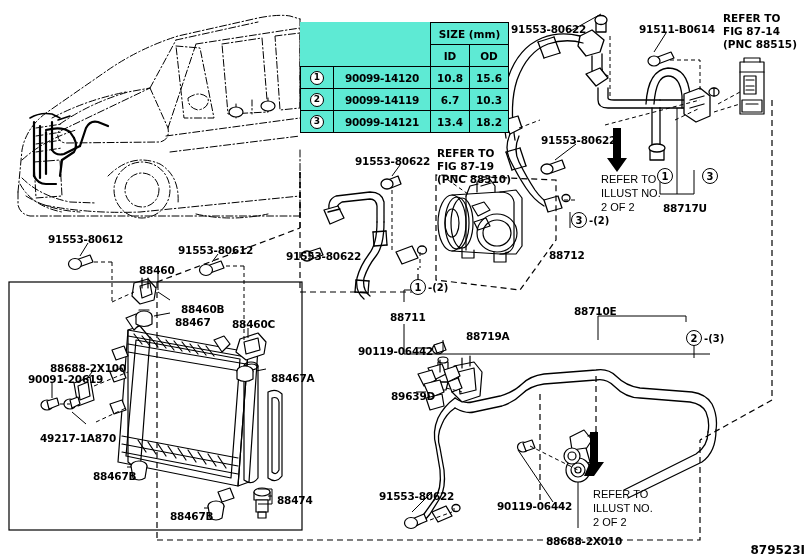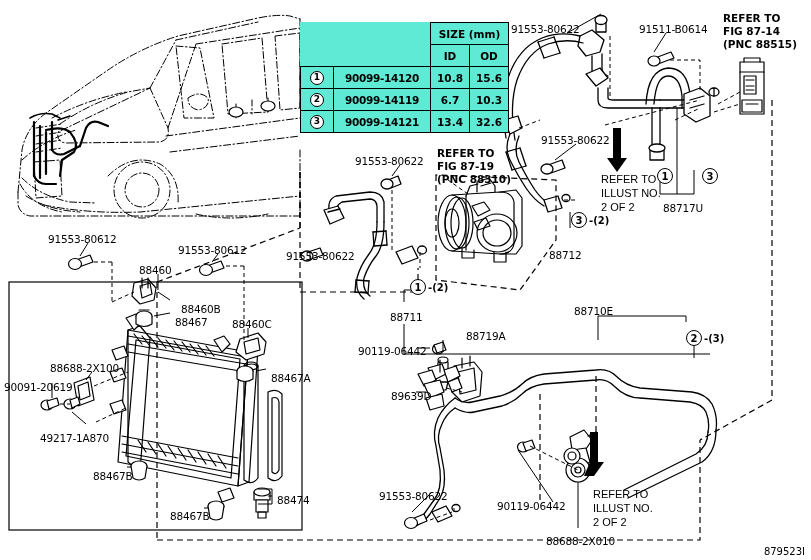--- a/index.html
+++ b/index.html
@@ -1,36 +1,36 @@
 <!DOCTYPE html>
 <html><head>
 <meta charset="utf-8">
 <style>
   html,body{margin:0;padding:0;background:#fff;}
   body{width:811px;height:560px;position:relative;overflow:hidden;
        font-family:"DejaVu Sans","Liberation Sans",sans-serif;color:#000;}
   #stage{position:absolute;inset:0;width:811px;height:560px;}
   .lbl{position:absolute;font-family:"DejaVu Sans","Liberation Sans",sans-serif;
-       font-weight:normal;font-size:10.5px;letter-spacing:-0.2px;white-space:pre;line-height:12px;}
+       font-weight:bold;font-size:10.5px;letter-spacing:-0.2px;white-space:pre;line-height:12px;}
   .refblk{position:absolute;font-weight:bold;font-size:10.5px;line-height:13px;white-space:pre;}
   .refblk.illust{font-weight:normal;font-family:"Liberation Sans",sans-serif;font-size:11px;line-height:14px;}
   
   #sizetable{position:absolute;left:300px;top:22px;border-collapse:collapse;
              font-size:10.5px;font-weight:bold;background:#5eead4;}
   #sizetable td,#sizetable th{border:1.4px solid #000;padding:0;text-align:center;
              font-weight:bold;font-size:10.5px;height:21px;}
   #sizetable .nb{border:none;}
   #sizetable .cnum{width:32px;}
   #sizetable .cpart{width:96px;letter-spacing:-0.3px;margin-top:14px;}
   #sizetable .cid{width:38px;}
   #sizetable .cod{width:38px;margin-left:28px;}
   .circ{display:inline-flex;align-items:center;justify-content:center;
         width:14px;height:14px;border:1.5px solid #000;border-radius:50%;
         font-size:9px;font-weight:bold;line-height:1;box-sizing:border-box;background:#fff;}
-  #corner{position:absolute;right:6px;bottom:3px;font-size:10px;font-weight:normal;letter-spacing:0px;}
+  #corner{position:absolute;right:6px;bottom:3px;font-size:12px;font-weight:bold;letter-spacing:0px;}
   svg{position:absolute;left:0;top:0;}
   .fit{width:811px;height:560px;}
 </style>
 </head>
 <body>
 
 <div id="stage">
 
   <svg class="fit" viewBox="0 0 811 560">
     <g fill="none" stroke="#000" stroke-width="1.1" stroke-linecap="round" stroke-linejoin="round">
@@ -493,21 +493,21 @@
     <tr>
       <td class="cnum"><span class="circ">2</span></td>
       <td class="cpart">90099-14119</td>
       <td class="cid">6.7</td>
       <td class="cod">10.3</td>
     </tr>
     <tr>
       <td class="cnum"><span class="circ">3</span></td>
       <td class="cpart">90099-14121</td>
       <td class="cid">13.4</td>
-      <td class="cod">32.6</td>
+      <td class="cod">18.2</td>
     </tr>
   </tbody>
     </table>
 
   <div class="refblk" style="left:723px;top:12px;">REFER TO
 FIG 87-14
 (PNC 88515)</div>
   <div class="refblk" style="left:437px;top:147px;">REFER TO
 FIG 87-19
 (PNC 88310)</div>
@@ -528,21 +528,21 @@
       <div class="lbl" style="left: 286px; top: 250px;">91553-80622</div>
       <div class="lbl" style="left: 390px; top: 311px;">88711</div>
       <div class="lbl" style="left: 48px; top: 233px;">91553-80612</div>
       <div class="lbl" style="left: 178px; top: 244px;">91553-80612</div>
       <div class="lbl" style="left: 139px; top: 264px;">88460</div>
       <div class="lbl" style="left: 181px; top: 303px;">88460B</div>
       <div class="lbl" style="left: 175px; top: 316px;">88467</div>
       <div class="lbl" style="left: 232px; top: 318px;">88460C</div>
       <div class="lbl" style="left: 271px; top: 372px;">88467A</div>
       <div class="lbl" style="left: 50px; top: 362px;">88688-2X100</div>
-      <div class="lbl" style="left: 4px; top: 373px; margin-top: 8px;">90091-20619</div>
+      <div class="lbl" style="left: 28px; top: 373px;">90091-20619</div>
       <div class="lbl" style="left: 40px; top: 432px;">49217-1A870</div>
       <div class="lbl" style="left: 93px; top: 470px;">88467B</div>
       <div class="lbl" style="left: 170px; top: 510px;">88467B</div>
       <div class="lbl" style="left: 277px; top: 494px;">88474</div>
       <div class="lbl" style="left: 574px; top: 305px;">88710E</div>
       <div class="lbl" style="left: 466px; top: 330px;">88719A</div>
       <div class="lbl" style="left: 358px; top: 345px;">90119-06442</div>
       <div class="lbl" style="left: 391px; top: 390px;">89639D</div>
       <div class="lbl" style="left: 497px; top: 500px;">90119-06442</div>
       <div class="lbl" style="left: 546px; top: 535px;">88688-2X010</div>

